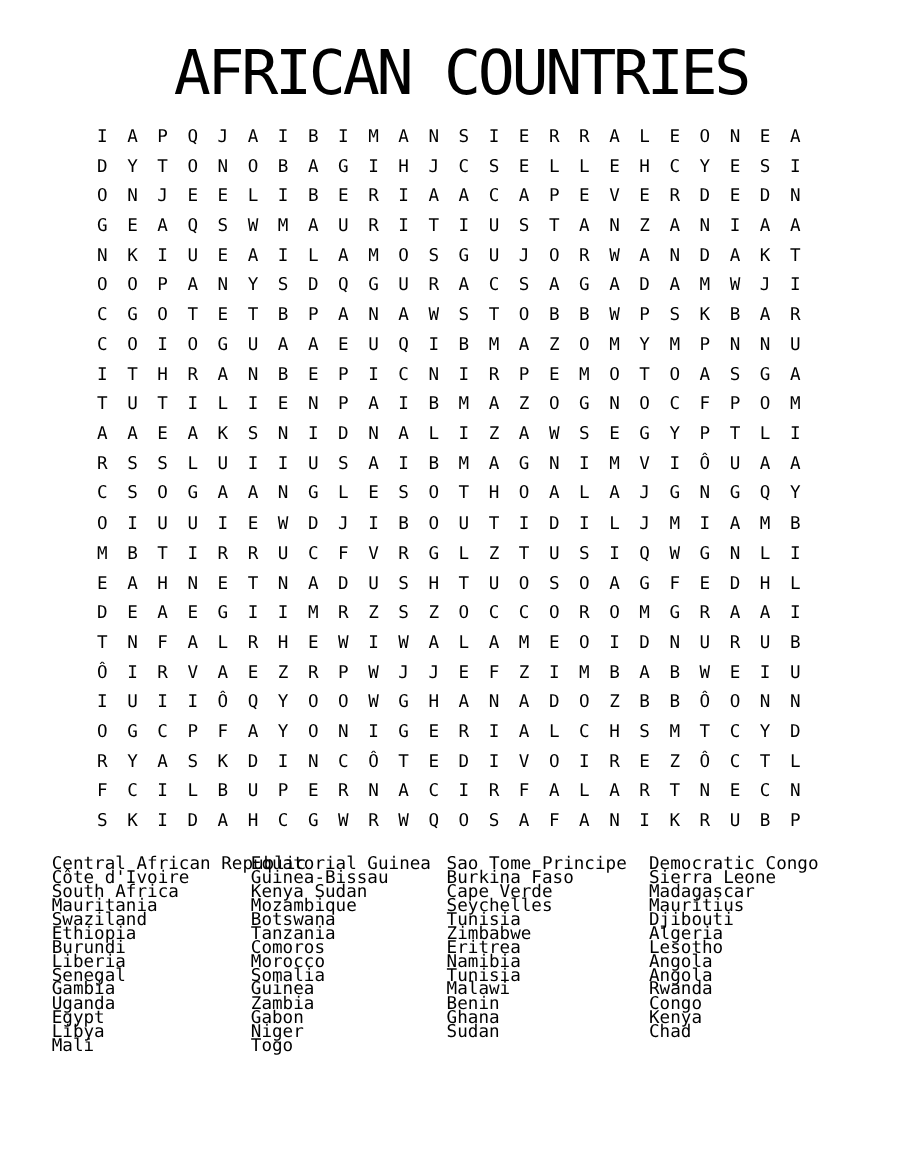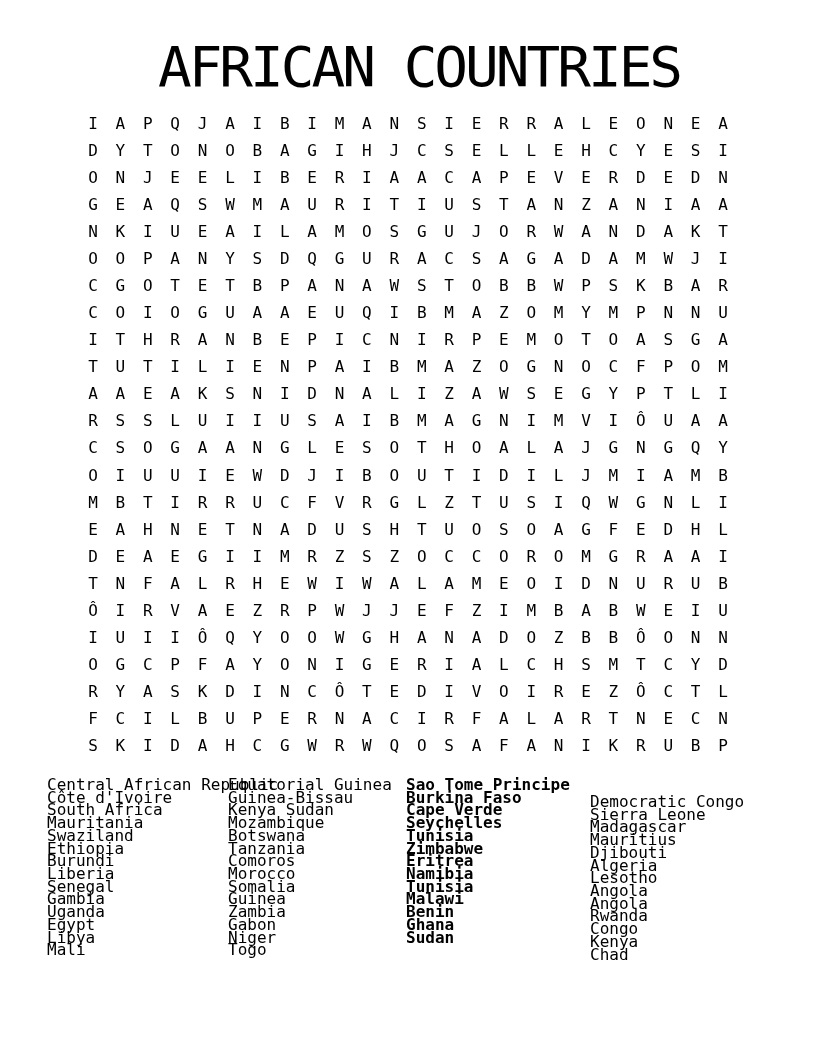--- a/index.html
+++ b/index.html
@@ -58,22 +58,22 @@
   }
   .word-col {
     font-family: "DejaVu Sans Mono", monospace;
     font-size: 16px;
     line-height: 12.72px;
     color: #000000;
     white-space: nowrap;
   }
   .word-col-0 { width: 181px; }
   .word-col-1 { width: 178px; }
-  .word-col-2 { width: 184px; font-weight: bold; }
-  .word-col-3 { width: auto; margin-top: 17px; }
+  .word-col-2 { width: 184px; }
+  .word-col-3 { width: auto; }
   .word-item { display: block; }
 </style>
 </head>
 <body>
 
 <h1 class="page-title">AFRICAN COUNTRIES</h1>
 
 <div class="letter-grid">
     <div class="cell">I</div>
     <div class="cell">A</div>

